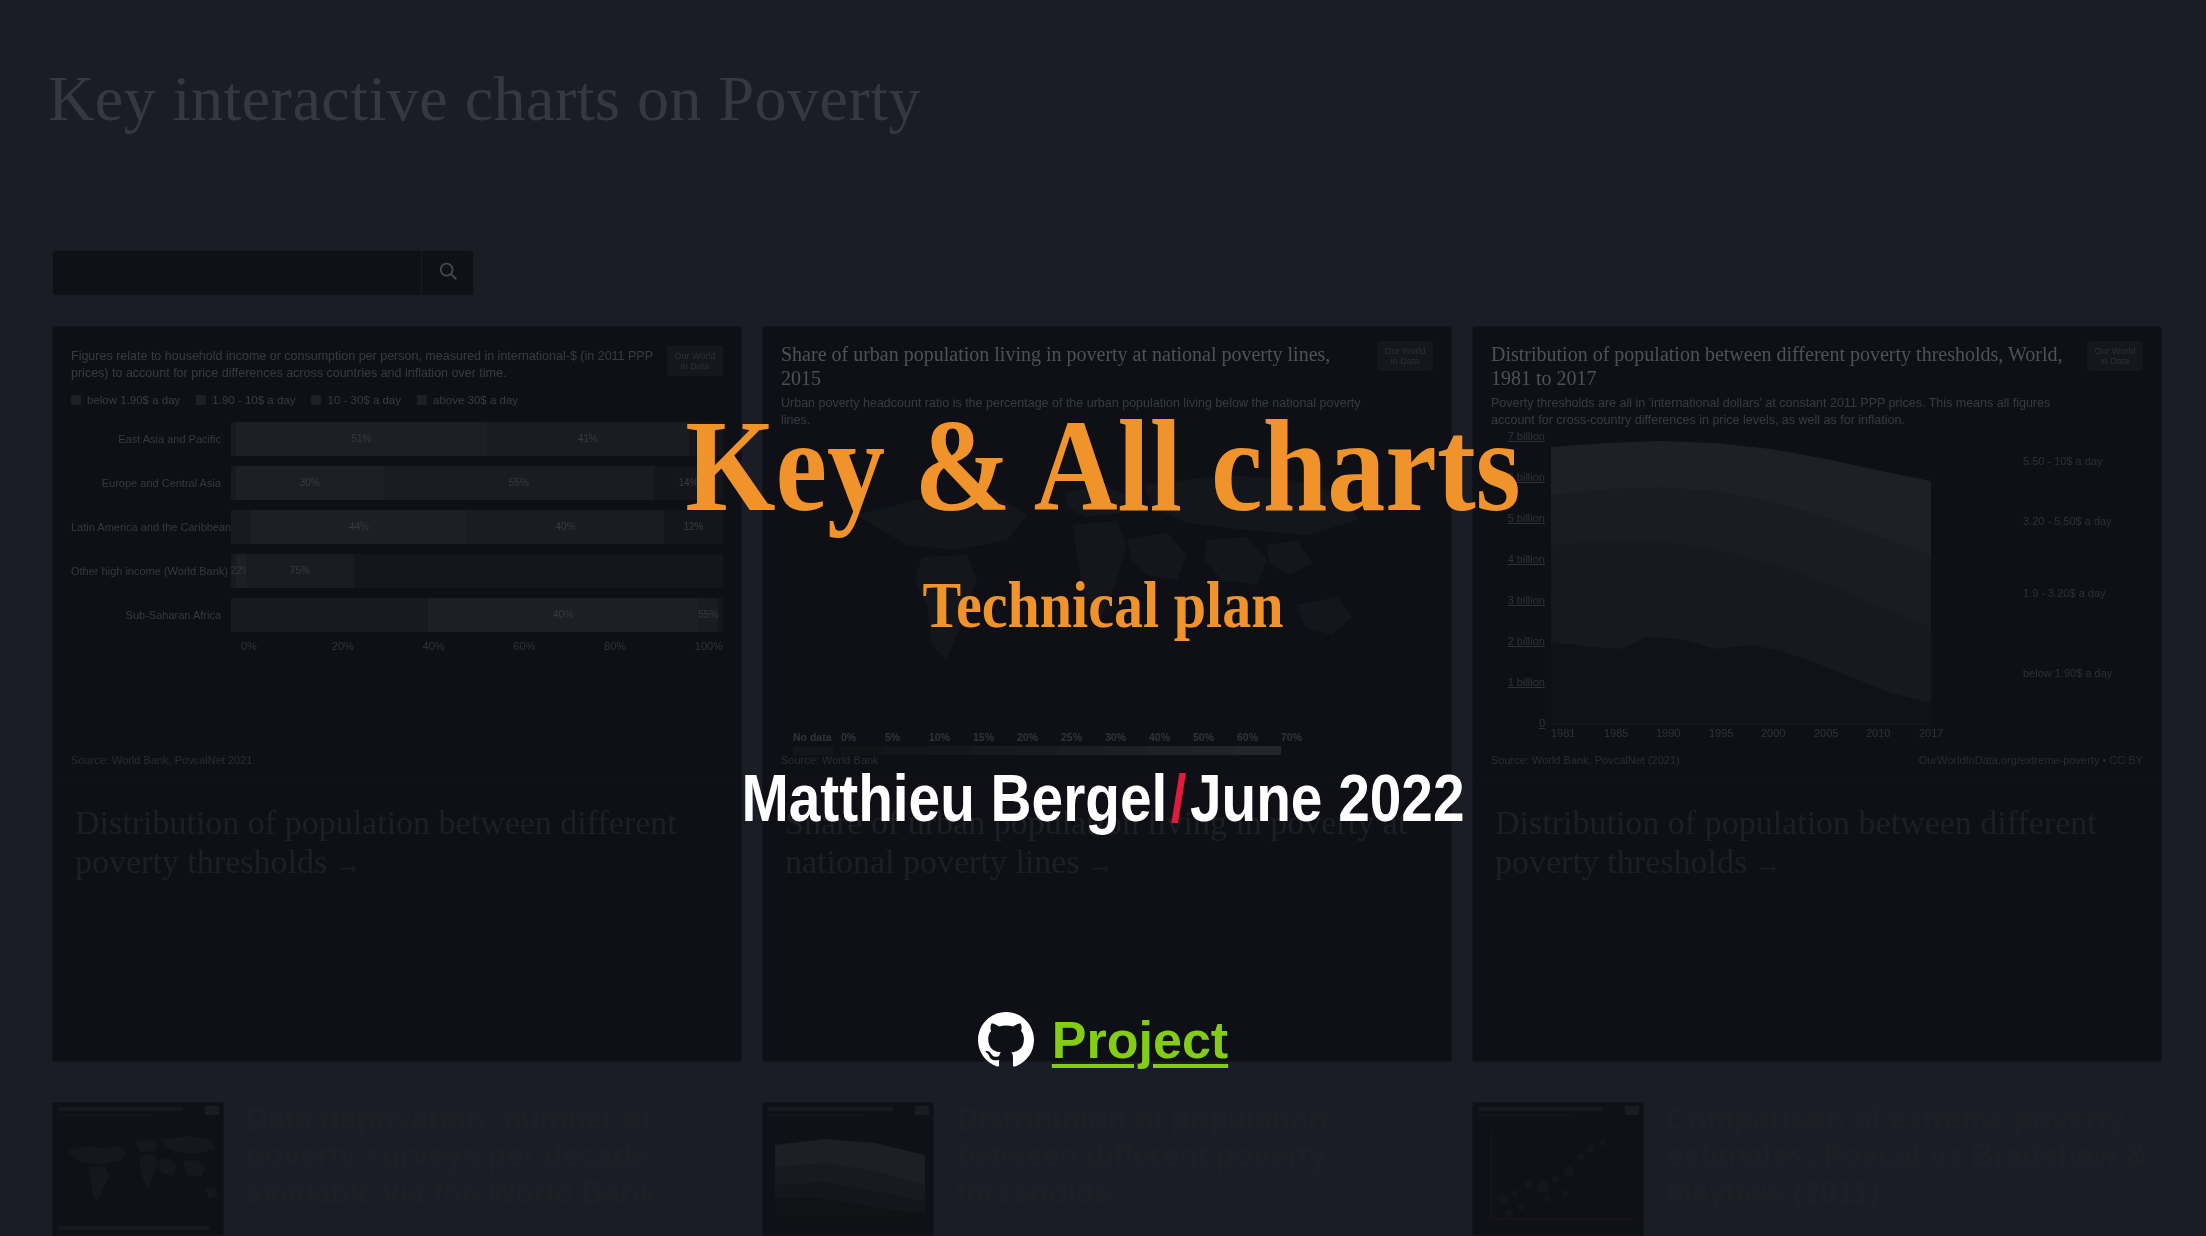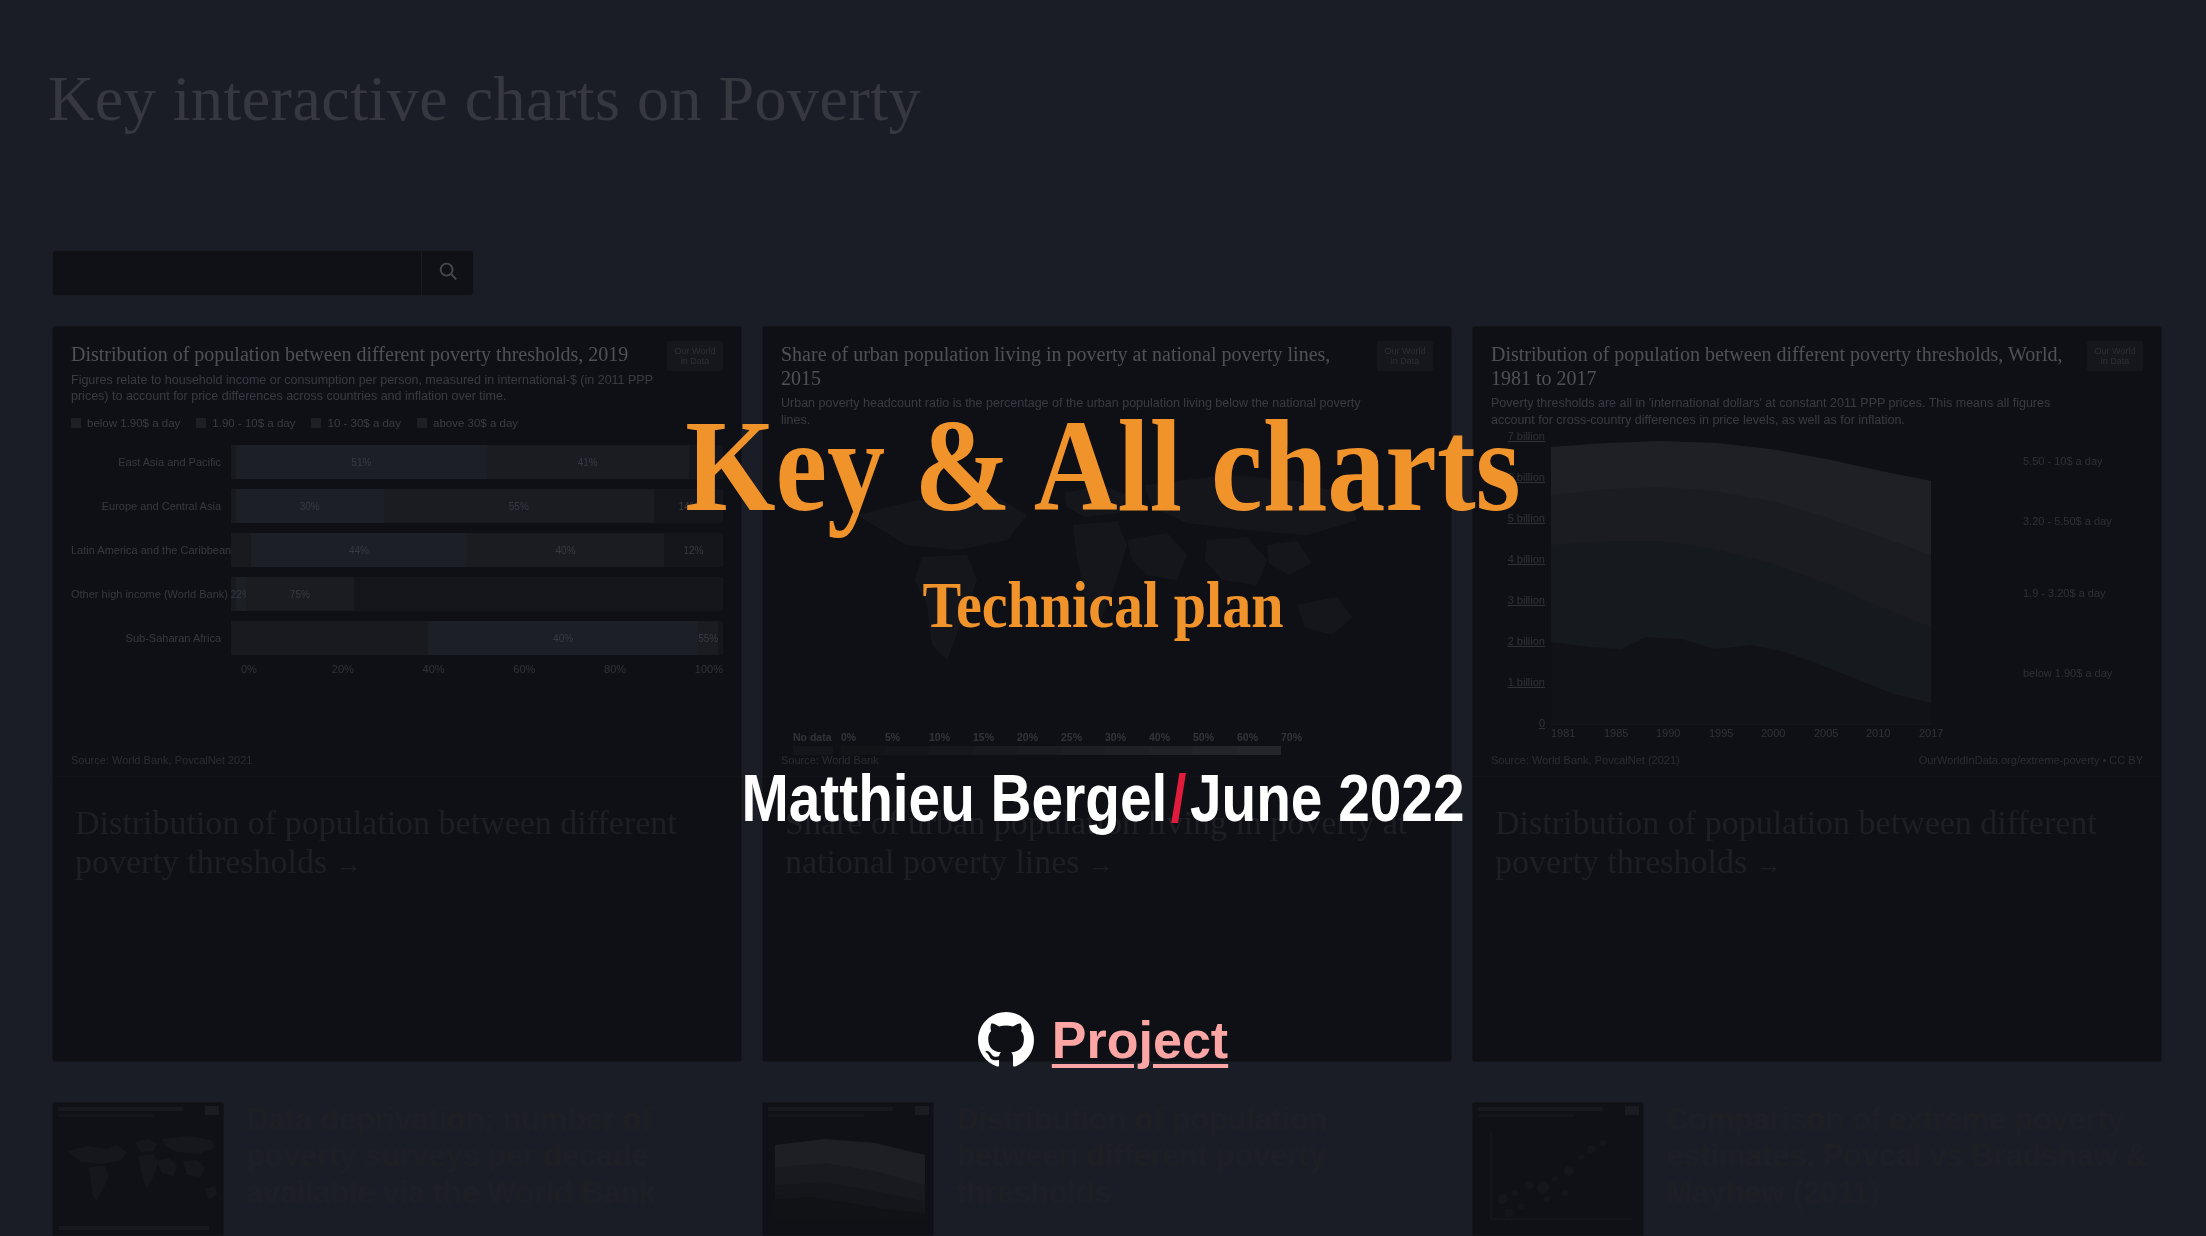--- a/index.html
+++ b/index.html
@@ -198,21 +198,21 @@
   }
   .byline .slash { color:#e01b3c; padding:0 4px; }
   .project-row {
     position:absolute; left:0; right:0; top:1010px;
     display:flex; align-items:center; justify-content:center; gap:18px;
   }
   .gh-icon { width:56px; height:56px; display:block; }
   .project-link {
     font-family:"Liberation Sans", sans-serif;
     font-weight:700; font-size:52px;
-    color:#fca5a5; text-decoration:underline;
+    color:#84cc16; text-decoration:underline;
     text-underline-offset:6px; text-decoration-thickness:4px;
     cursor:pointer;
   }
 </style>
 </head>
 <body>
 
 <div id="bg-page">
 
   <div class="page-title">Key interactive charts on Poverty</div>
@@ -227,21 +227,20 @@
         </svg>
       </span>
     </div>
   </div>
 
   <div class="cards-row">
 
     <div class="card">
       <div class="card-figure">
         <div class="fig-head">
-          <div class="fig-title">Distribution of population between different poverty thresholds, 2019</div>
           <div class="fig-sub">Figures relate to household income or consumption per person, measured in international-$ (in 2011 PPP prices) to account for price differences across countries and inflation over time.</div>
           <div class="owid-badge">
             <span>Our World</span>
             <span>in Data</span>
           </div>
         </div>
 
         <div class="legend">
           <div class="legend-item">
             <i class="swatch"></i>

